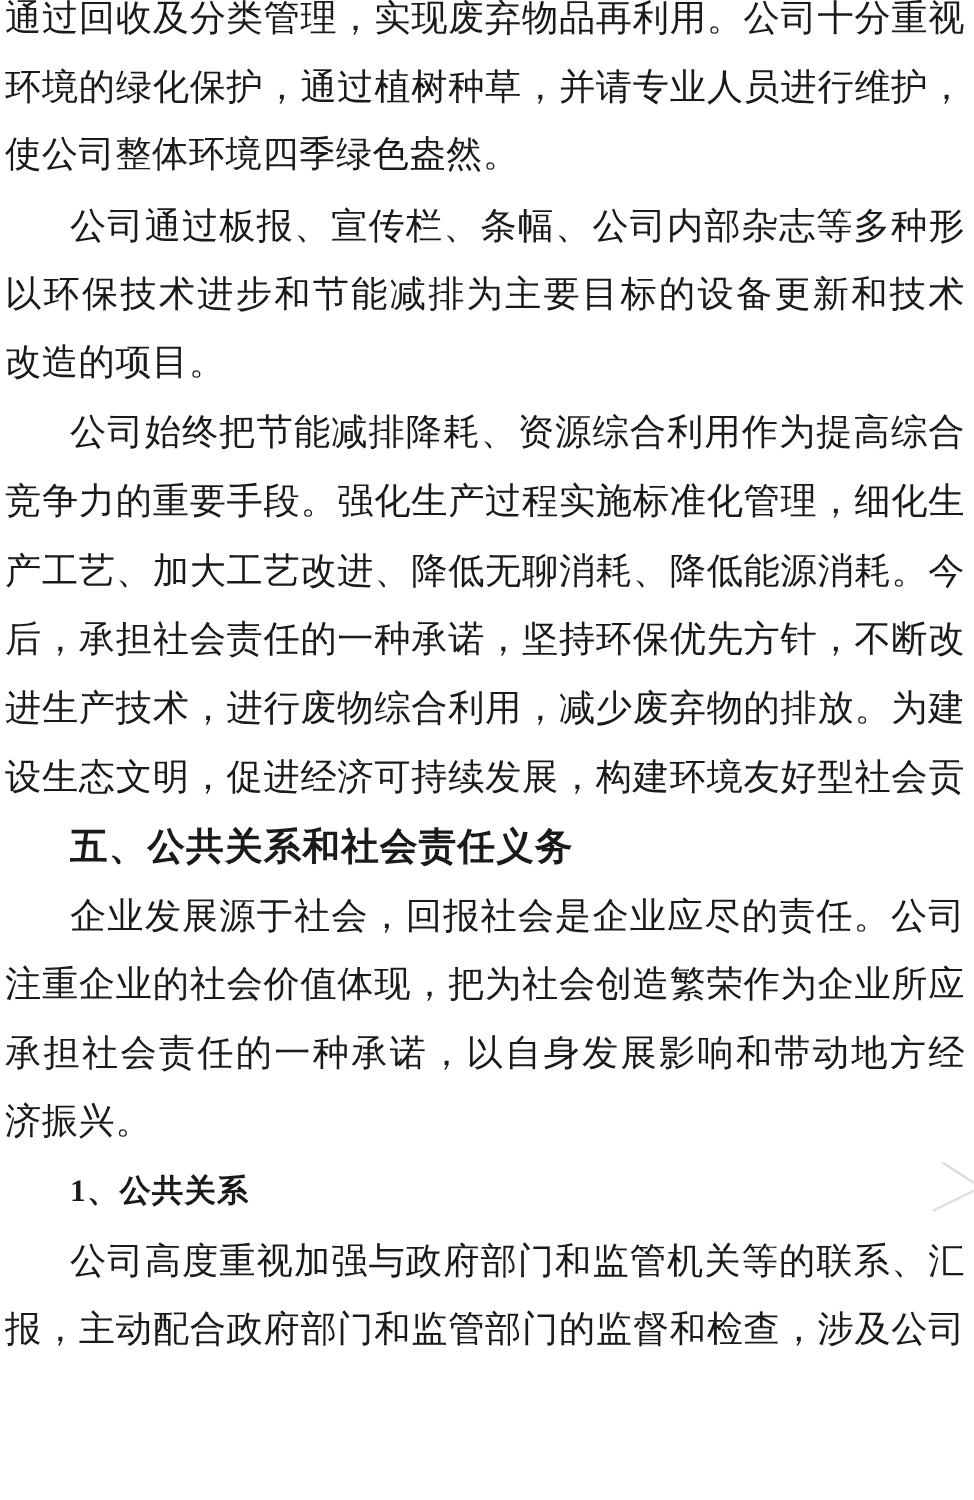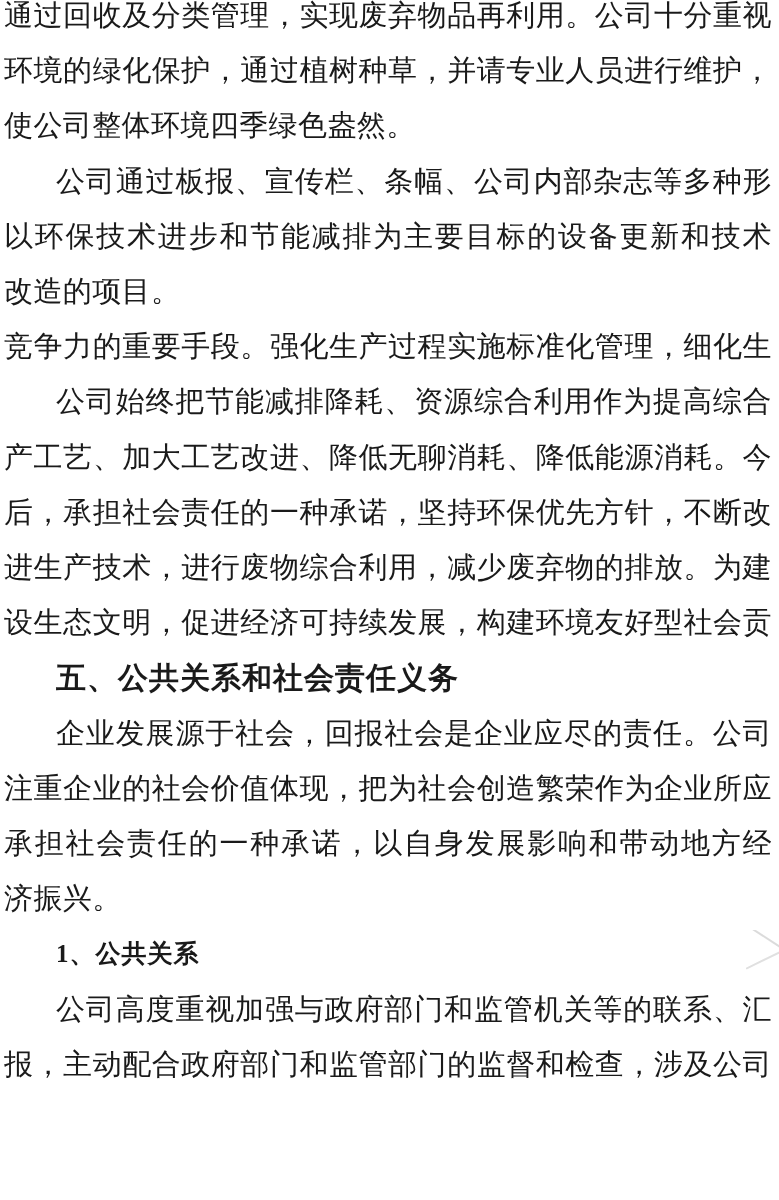--- a/index.html
+++ b/index.html
@@ -32,20 +32,21 @@
   
   .just {
     text-align: justify;
     text-align-last: justify;
     text-justify: inter-character;
   }
   
   .end {
     text-align: left;
     text-align-last: left;
+    font-family: Liberation Mono, monospace;
   }
   
   .ind {
     text-indent: 52px;
   }
   .head-major {
     font-family: "Liberation Sans", sans-serif;
     font-weight: 700;
     font-size: 30px;
     letter-spacing: 1px;
@@ -99,22 +100,22 @@
     <div class="line end">使公司整体环境四季绿色盎然。</div>
   </div>
 
   <div>
     <div class="line just ind">公司通过板报、宣传栏、条幅、公司内部杂志等多种形</div>
     <div class="line just">以环保技术进步和节能减排为主要目标的设备更新和技术</div>
     <div class="line end">改造的项目。</div>
   </div>
 
   <div>
+    <div class="line just ind">公司始终把节能减排降耗、资源综合利用作为提高综合</div>
     <div class="line just">竞争力的重要手段。强化生产过程实施标准化管理，细化生</div>
-    <div class="line just ind">公司始终把节能减排降耗、资源综合利用作为提高综合</div>
     <div class="line just">产工艺、加大工艺改进、降低无聊消耗、降低能源消耗。今</div>
     <div class="line just">后，承担社会责任的一种承诺，坚持环保优先方针，不断改</div>
     <div class="line just">进生产技术，进行废物综合利用，减少废弃物的排放。为建</div>
     <div class="line just">设生态文明，促进经济可持续发展，构建环境友好型社会贡</div>
   </div>
 
   <div class="line end ind head-major">五、公共关系和社会责任义务</div>
 
   <div>
     <div class="line just ind">企业发展源于社会，回报社会是企业应尽的责任。公司</div>

